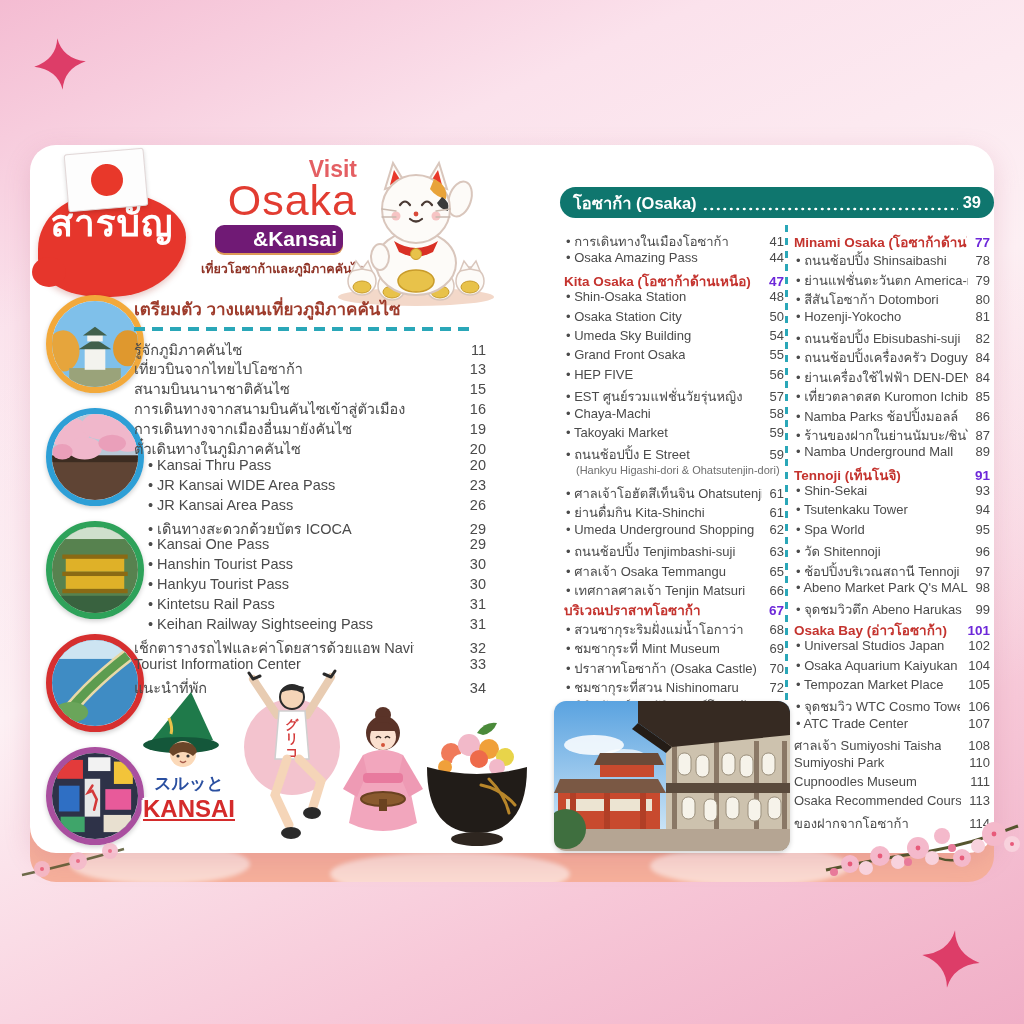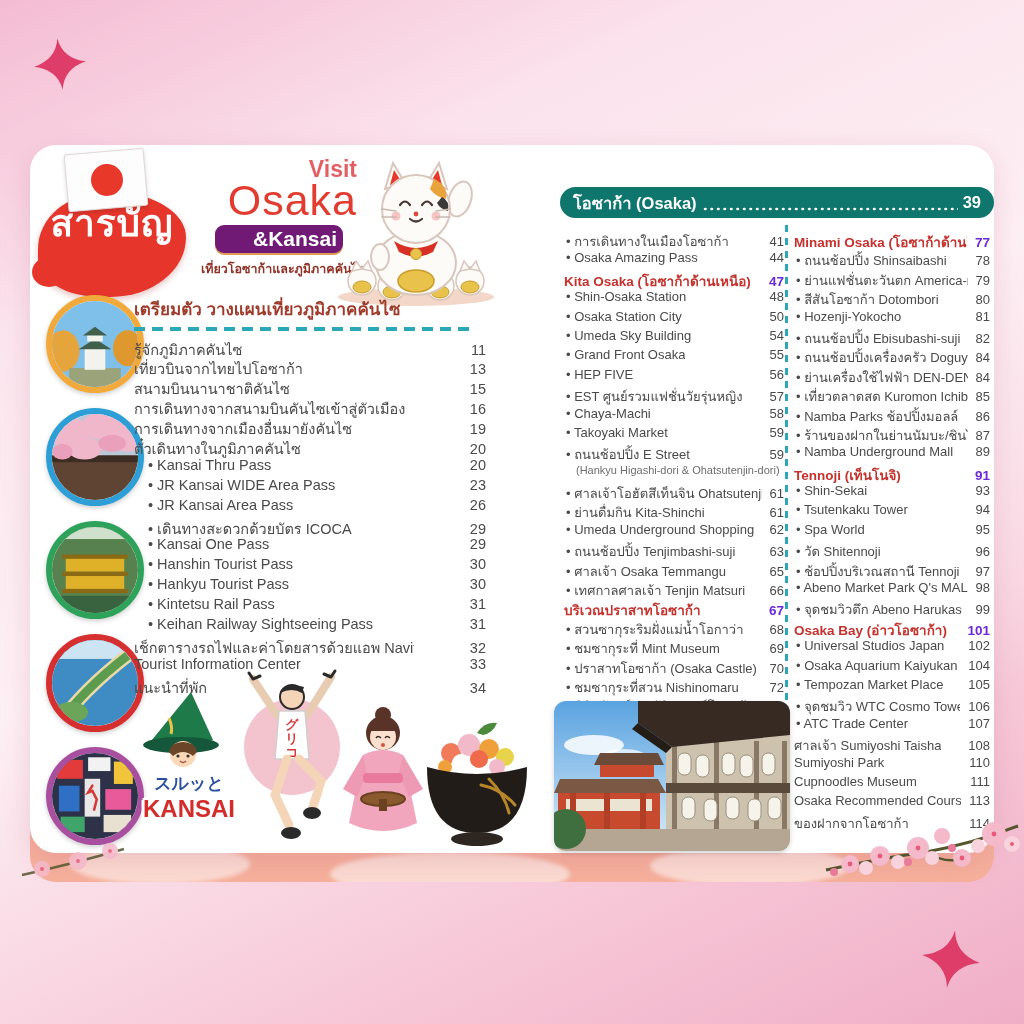--- a/index.html
+++ b/index.html
@@ -40,21 +40,21 @@
   .sec-head{color:#9e3b2b;font-size:17px;font-weight:bold;}
   .dash-h{margin:5px 0 7px;height:3.5px;width:342px;background:repeating-linear-gradient(90deg,#2aa7b8 0 11px,transparent 11px 18px);}
   .toc-row{display:flex;justify-content:space-between;align-items:baseline;color:#4a4a4a;}
   .left-list .toc-row{font-size:14.5px;height:19.9px;gap:48px;}
   .left-list .bullet .toc-label{padding-left:14px;}
   .toc-page{flex:none;padding-left:8px;}
   
   .mascots{position:absolute;left:95px;top:530px;width:370px;height:178px;}
   .kansai-logo{position:absolute;left:8px;top:15px;width:112px;text-align:center;}
   .kansai-line1{color:#2a4fa0;font-size:17px;font-weight:bold;}
-  .kansai-line2{color:#d42b2b;font-size:24px;font-weight:bold;letter-spacing:0px;}
+  .kansai-line2{color:#d42b2b;font-size:24px;font-weight:bold;letter-spacing:0px;text-decoration:underline;}
   .glico{position:absolute;left:108px;top:-8px;width:118px;height:186px;}
   .doll{position:absolute;left:212px;top:28px;width:92px;height:150px;}
   .bowl{position:absolute;left:296px;top:40px;width:112px;height:138px;}
   
   .banner{position:absolute;left:530px;top:42px;width:434px;height:31px;background:#0f766e;border-radius:16px;
     display:flex;align-items:center;padding:0 13px;color:#fff;font-weight:bold;font-size:16.5px;}
   .banner .dots{flex:1;height:4px;margin:0 5px;align-self:flex-end;margin-bottom:7px;
     background-image:radial-gradient(circle,#fff 1.3px,transparent 1.6px);background-size:6.5px 4px;background-repeat:repeat-x;}
   .col{position:absolute;top:86px;}
   .col-a{left:534px;width:220px;}

